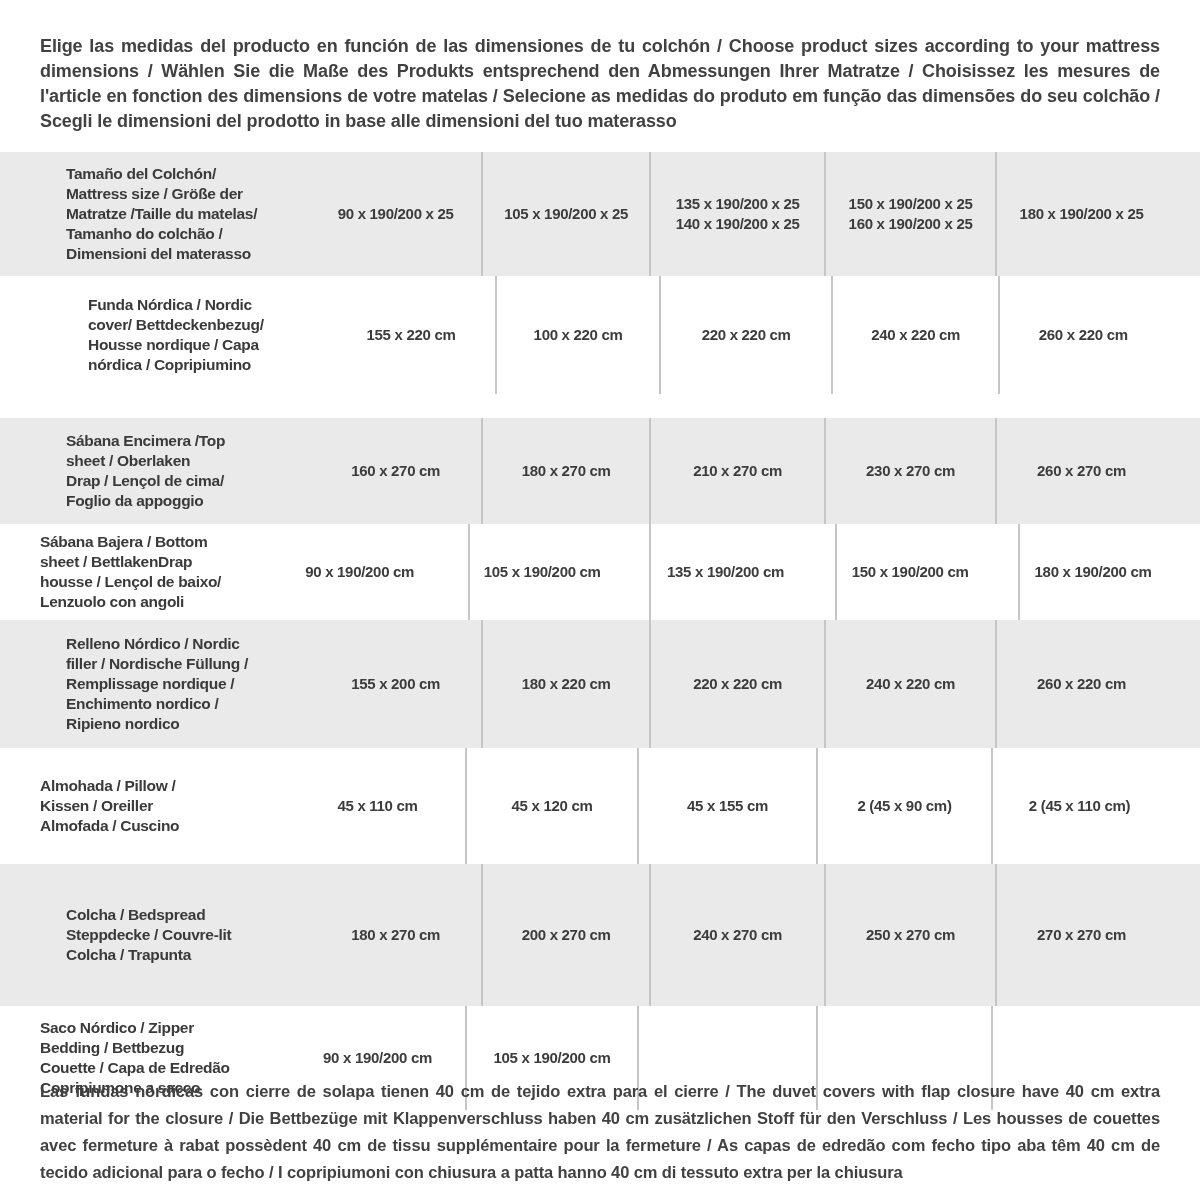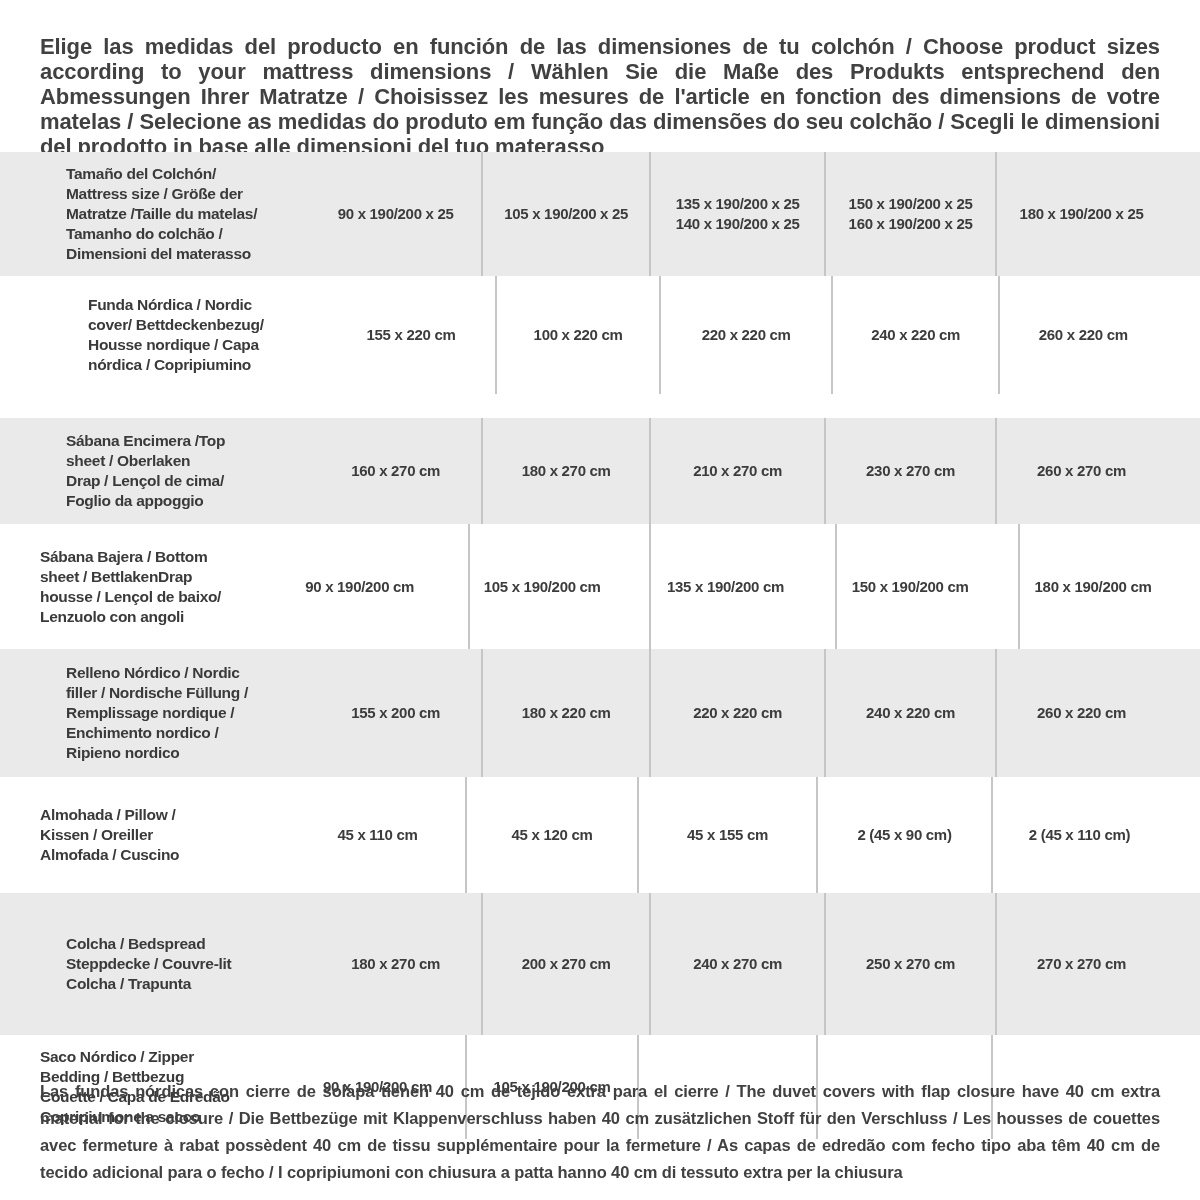--- a/index.html
+++ b/index.html
@@ -11,21 +11,21 @@
   }
   .page{position:relative;width:1200px;height:1200px;background:#fff;}
 
   
   .para{
     position:absolute;left:40px;width:1120px;
     font-weight:bold;color:#414141;
     text-align:justify;
     letter-spacing:-0.1px;
   }
-  .intro{top:34px;font-size:22px;line-height:25px;}
+  .intro{top:34px;font-size:18px;line-height:25px;}
   .footer{top:1078px;font-size:16.5px;line-height:27px;}
 
   
   .size-table{position:absolute;top:152px;left:0;width:1200px;}
   .trow{display:flex;width:1200px;box-sizing:border-box;}
   .trow.gray{background:#eaeaea;padding-left:26px;}
   .trow.white{background:#ffffff;}
 
   .cell{
     box-sizing:border-box;
@@ -39,21 +39,21 @@
   .c2{width:172px;}
   .c3{width:179px;}
   .c4{width:175px;}
   .c5{width:209px;padding-right:34px;}
   .c2,.c3,.c4,.c5{border-left:2px solid #c6c6c6;}
 
   
   .rh0{height:124px;}
   .rh1{height:118px;padding-left:48px;}
   .rh2{height:106px;margin-top:24px;}
-  .rh3{height:125px;gap:35px;}
+  .rh3{height:96px;gap:35px;}
   .rh4{height:128px;}
   .rh5{height:116px;}
   .rh6{height:142px;}
   .rh7{height:104px;}
 </style>
 </head>
 <body>
 
 <div class="page">
 

